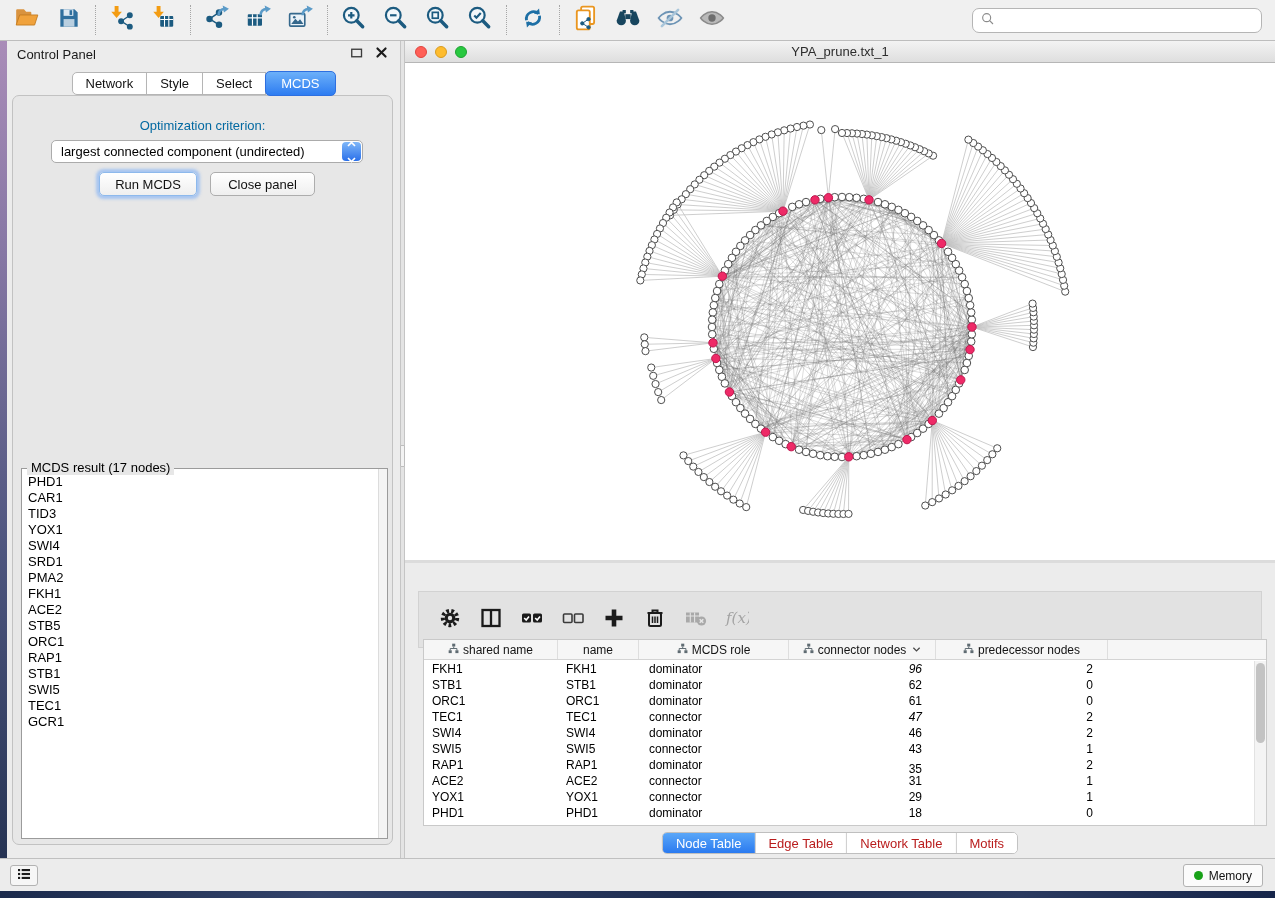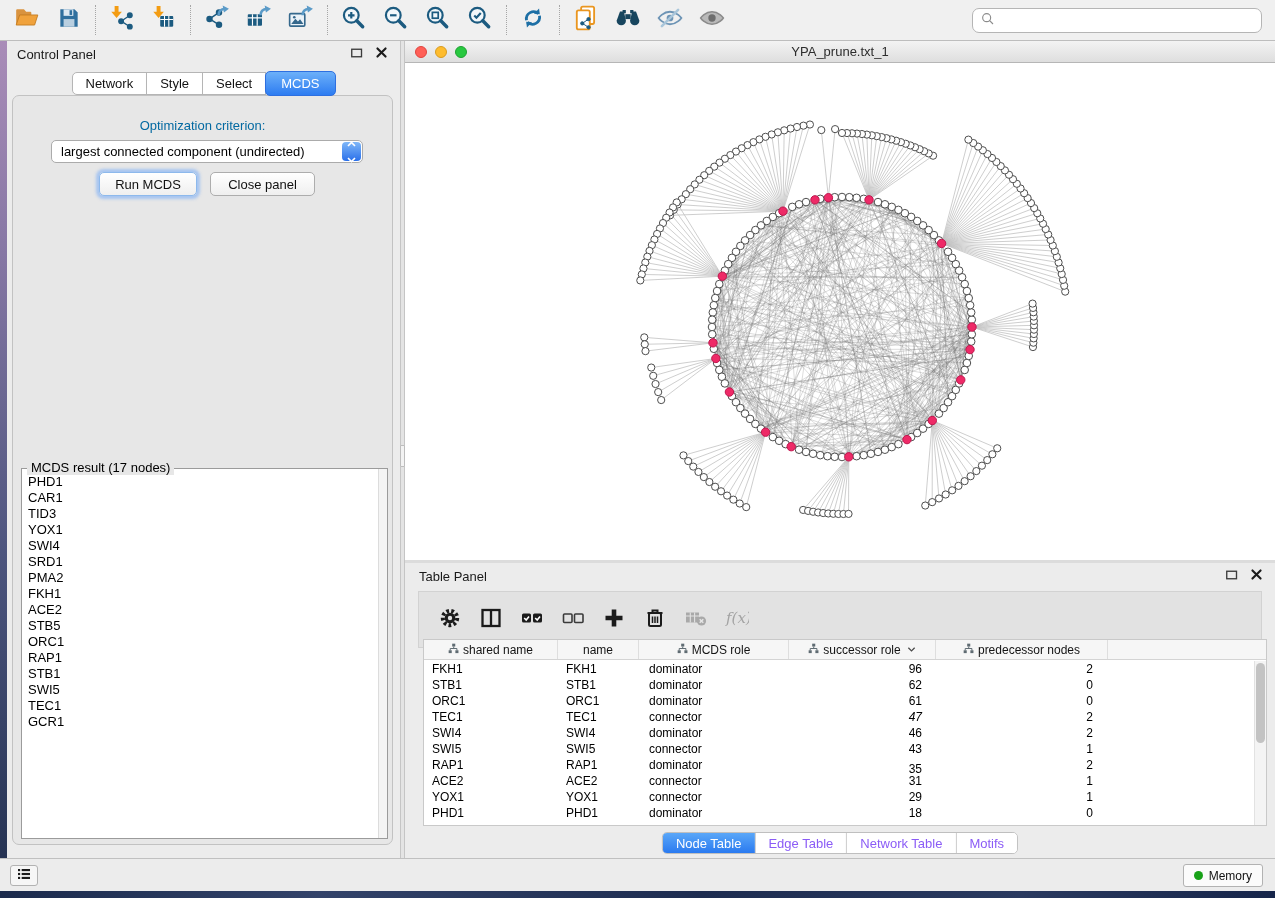--- a/index.html
+++ b/index.html
@@ -81,21 +81,21 @@
   .th:last-child { border-right:none; }
   #tp-rows { position:absolute; left:0; top:21px; right:12px; bottom:0; overflow:hidden; }
   .tr { display:flex; height:16px; align-items:center; font-size:12px; color:#000; }
   .td { overflow:hidden; white-space:nowrap; }
   .td.num { text-align:right; }
   #tp-scroll { position:absolute; right:0; top:21px; bottom:0; width:12px; background:#f4f4f4; border-left:1px solid #e2e2e2; }
   #tp-thumb { position:absolute; left:1px; top:2px; width:9px; height:80px; background:#c3c3c3; border-radius:5px; }
   #tp-tabs { position:absolute; left:50%; transform:translateX(-50%); top:269px; display:flex; height:22px;
     border:1px solid #bfbfbf; border-radius:5px; overflow:hidden; background:#fff; }
   .tp-tab { padding:0 13px; display:flex; align-items:center; font-size:13px; border-right:1px solid #c9c9c9;
-    color:#8b5cf6; background:#fff; }
+    color:#b91c1c; background:#fff; }
   .tp-tab:last-child { border-right:none; }
   .tp-tab.active { background:linear-gradient(#5aa7f8,#2a7af0); color:#fff; }
 
   
   #status-bar { position:absolute; left:0; top:858px; width:1275px; height:33px; background:#ececec; border-top:1px solid #c0c0c0; }
   #menu-btn { position:absolute; left:10px; top:6px; width:28px; height:21px; border:1px solid #b2b2b2;
     border-radius:3px; background:#f6f6f6; display:flex; align-items:center; justify-content:center; }
   #memory-btn { position:absolute; right:12px; top:5px; height:23px; padding:0 10px; border:1px solid #b2b2b2;
     border-radius:3px; background:#fbfbfb; display:flex; align-items:center; gap:6px; font-size:12px; color:#111; }
   #memory-dot { width:9px; height:9px; border-radius:50%; background:#18a118; }
@@ -1266,34 +1266,20 @@
             <circle cx="527.3055881596696" cy="357.51417404402474" r="4.2"></circle>
             <circle cx="555.7609094935381" cy="316.875763599854" r="4.2"></circle>
             <circle cx="565.025007891587" cy="286.5742630967011" r="4.2"></circle>
           </g>
         </svg></div>
   </div>
 
   <div id="h-split"></div>
 
   <div id="table-panel">
-    <div class="panel-head">
-      <span style="padding-left:4px">Table Panel</span>
-      <span class="spacer"></span>
-      <span class="mini-btn">
-          <span><svg width="18" height="18" viewBox="0 0 24 24">
-              <rect x="5" y="7" width="13" height="10" fill="none" stroke="#3c3c3c" stroke-width="1.8"></rect>
-            </svg></span>
-        </span>
-      <span class="mini-btn">
-          <span><svg width="15" height="15" viewBox="0 0 24 24">
-              <path d="M5.5 5.5l13 13M18.5 5.5l-13 13" stroke="#1b1b1b" stroke-width="3.4" stroke-linecap="round"></path>
-            </svg></span>
-        </span>
-    </div>
     <div id="tp-toolbar">
         <div class="tp-btn">
           <span><svg width="24" height="24" viewBox="0 0 24 24">
               <circle cx="12" cy="12" r="7.2" fill="none" stroke="#1b1b1b" stroke-width="4" stroke-dasharray="2.7 2.3"></circle>
               <circle cx="12" cy="12" r="5.3" fill="#1b1b1b"></circle>
               <circle cx="12" cy="12" r="2.2" fill="#e2e2e2"></circle>
             </svg></span>
         </div>
         <div class="tp-btn">
           <span><svg width="24" height="24" viewBox="0 0 24 24">
@@ -1371,21 +1357,21 @@
           </div>
           <div class="th" style="width: 147px;">
             <span><svg width="11" height="11" viewBox="0 0 10 10">
                 <g fill="#5f6b72" stroke="#5f6b72" stroke-width=".9">
                   <rect x="3.8" y="0.6" width="2.8" height="2.6" stroke="none"></rect>
                   <rect x="0.6" y="6.6" width="2.8" height="2.6" stroke="none"></rect>
                   <rect x="6.7" y="6.6" width="2.8" height="2.6" stroke="none"></rect>
                   <path d="M5.2 3.2v1.8M2 6.6V5h6.1v1.6" fill="none"></path>
                 </g>
               </svg></span>
-            <span>successor role</span>
+            <span>connector nodes</span>
             <span style="margin-left:2px"><svg width="9" height="9" viewBox="0 0 10 7">
                 <path d="M1.5 1.5L5 5l3.5-3.5" stroke="#4a4a4a" stroke-width="1.4" fill="none"></path>
               </svg></span>
           </div>
           <div class="th" style="width: 172px;">
             <span><svg width="11" height="11" viewBox="0 0 10 10">
                 <g fill="#5f6b72" stroke="#5f6b72" stroke-width=".9">
                   <rect x="3.8" y="0.6" width="2.8" height="2.6" stroke="none"></rect>
                   <rect x="0.6" y="6.6" width="2.8" height="2.6" stroke="none"></rect>
                   <rect x="6.7" y="6.6" width="2.8" height="2.6" stroke="none"></rect>
@@ -1394,21 +1380,21 @@
               </svg></span>
             <span>predecessor nodes</span>
           </div>
           <div class="th" style="flex: 1 1 0%;"></div>
         </div>
       <div id="tp-rows">
           <div class="tr">
             <div class="td" style="width: 134px; padding-left: 8px;">FKH1</div>
             <div class="td" style="width: 81px; padding-left: 8px;">FKH1</div>
             <div class="td" style="width: 150px; padding-left: 10px;">dominator</div>
-            <div class="td num" style="width: 147px; padding-left: 0px; padding-right: 14px;">96</div>
+            <div class="td num" style="width: 147px; padding-left: 0px; padding-right: 14px; font-style: italic;">96</div>
             <div class="td num" style="width: 172px; padding-left: 0px; padding-right: 15px;">2</div>
           </div>
           <div class="tr">
             <div class="td" style="width: 134px; padding-left: 8px;">STB1</div>
             <div class="td" style="width: 81px; padding-left: 8px;">STB1</div>
             <div class="td" style="width: 150px; padding-left: 10px;">dominator</div>
             <div class="td num" style="width: 147px; padding-left: 0px; padding-right: 14px;">62</div>
             <div class="td num" style="width: 172px; padding-left: 0px; padding-right: 15px;">0</div>
           </div>
           <div class="tr">

